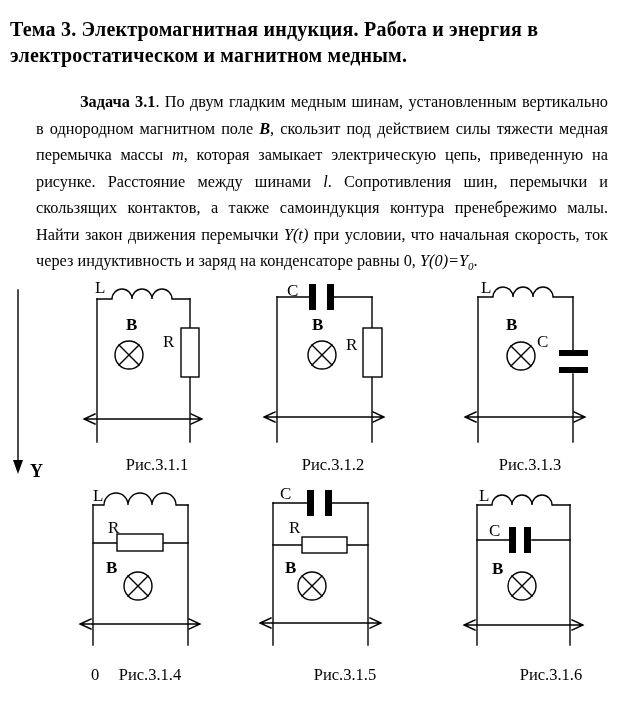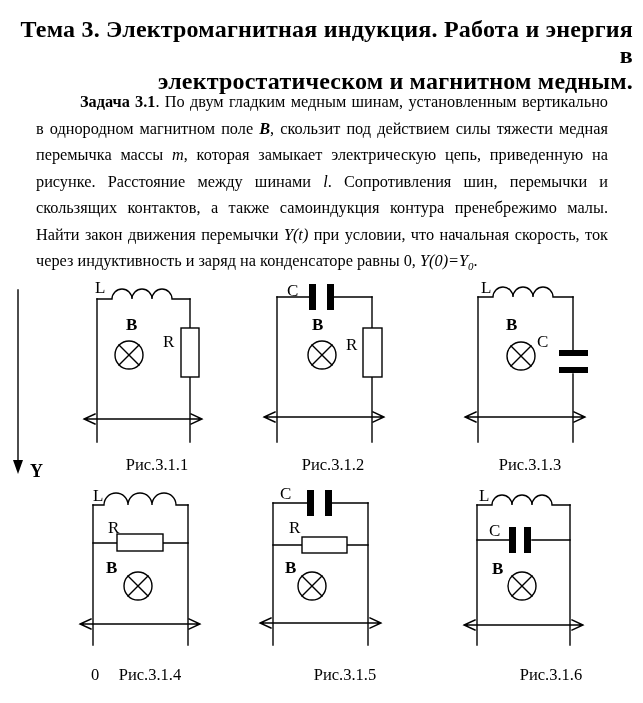--- a/index.html
+++ b/index.html
@@ -1,19 +1,19 @@
 <!DOCTYPE html>
 <html><head>
 <meta charset="utf-8">
 <style>
   html,body{margin:0;padding:0;background:#ffffff;}
   body{width:643px;height:703px;font-family:"Liberation Serif", serif;color:#000;}
   .page{position:relative;width:643px;height:703px;background:#fff;overflow:hidden;}
-  .title{position:absolute;top:16px;left:10px;width:623px;margin:0;text-align:right;
-         font-size:24px;font-weight:bold;line-height:26px;letter-spacing:0.2px;}
+  .title{position:absolute;top:16px;left:10px;width:623px;margin:0;text-align:left;
+         font-size:20px;font-weight:bold;line-height:26px;letter-spacing:0.2px;}
   .problem{position:absolute;top:89px;left:36px;width:572px;margin:0;
            font-size:16.3px;line-height:26.5px;text-align:justify;text-indent:44px;}
   .seg-bold{font-weight:bold;font-family:Liberation Serif, serif;}
   .seg-bi{font-weight:bold;font-style:italic;}
   .seg-i{font-style:italic;}
   .problem sub{font-size:11px;font-style:italic;}
   svg.figs{position:absolute;left:0;top:273px;width:643px;height:430px;}
   .wire{stroke:#000;stroke-width:1.4;fill:none;stroke-linecap:square;}
   .comp{stroke:#000;stroke-width:1.4;fill:#ffffff;}
   .plate{fill:#000;stroke:none;}

